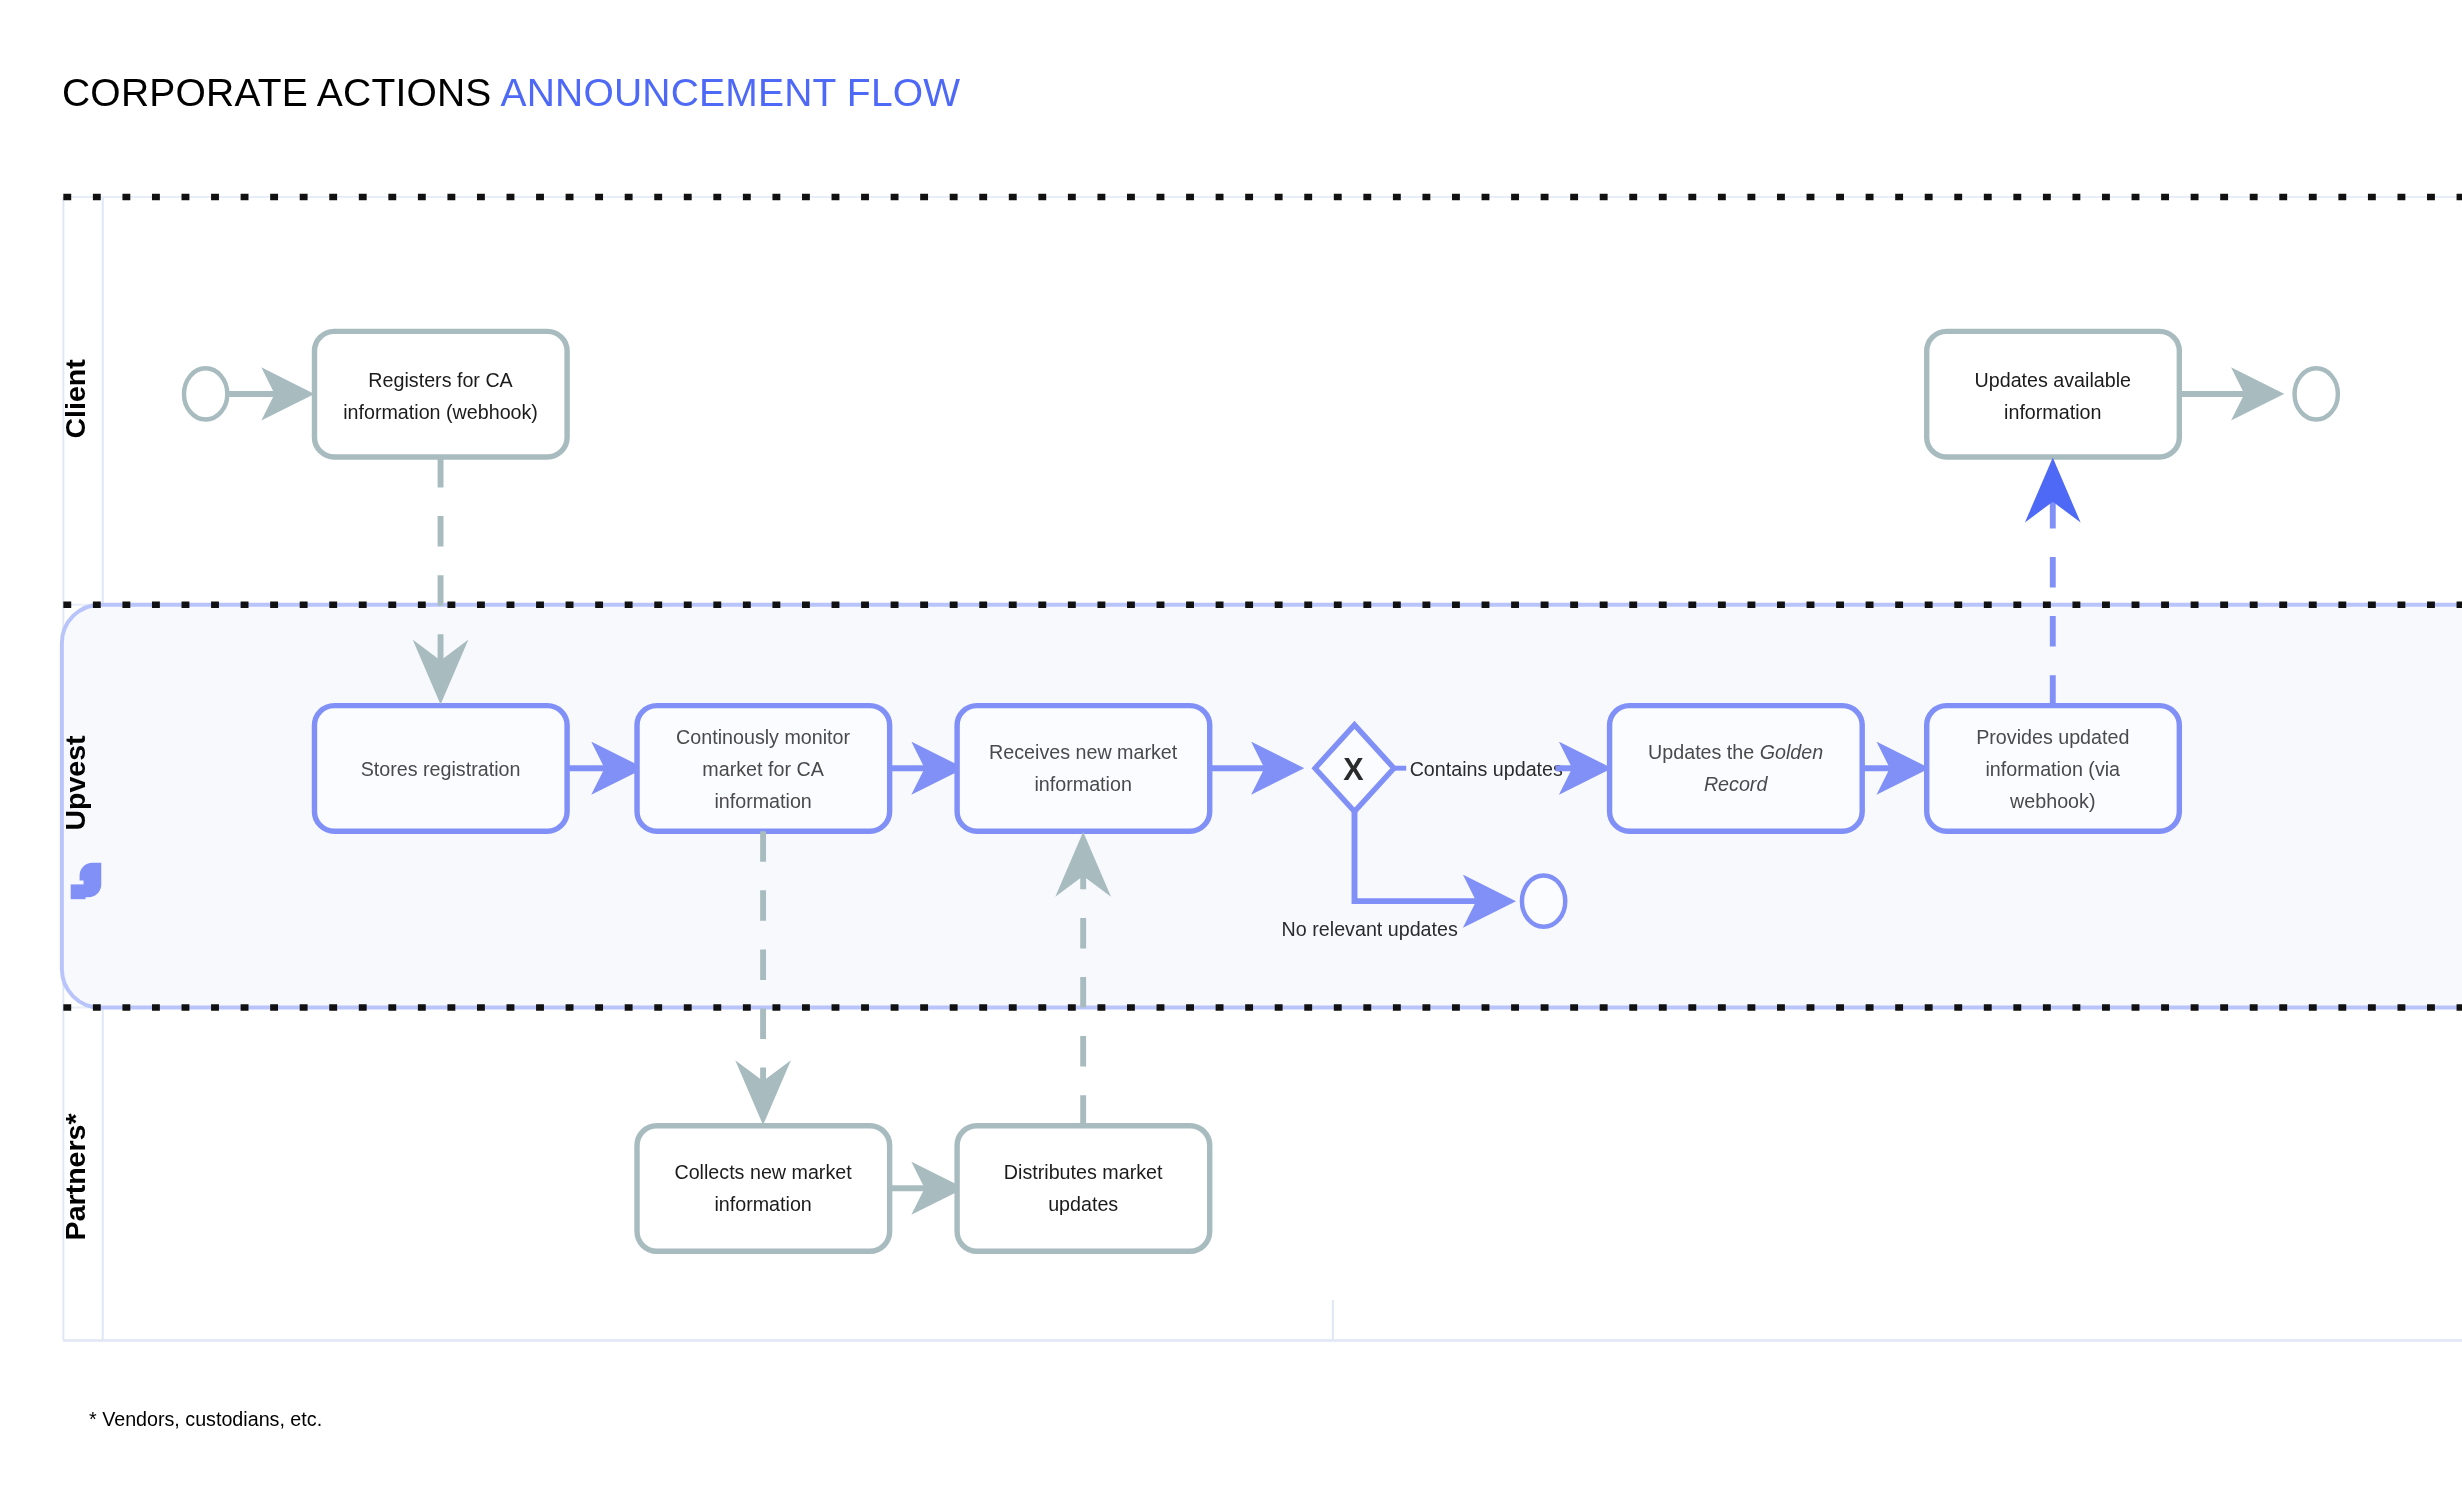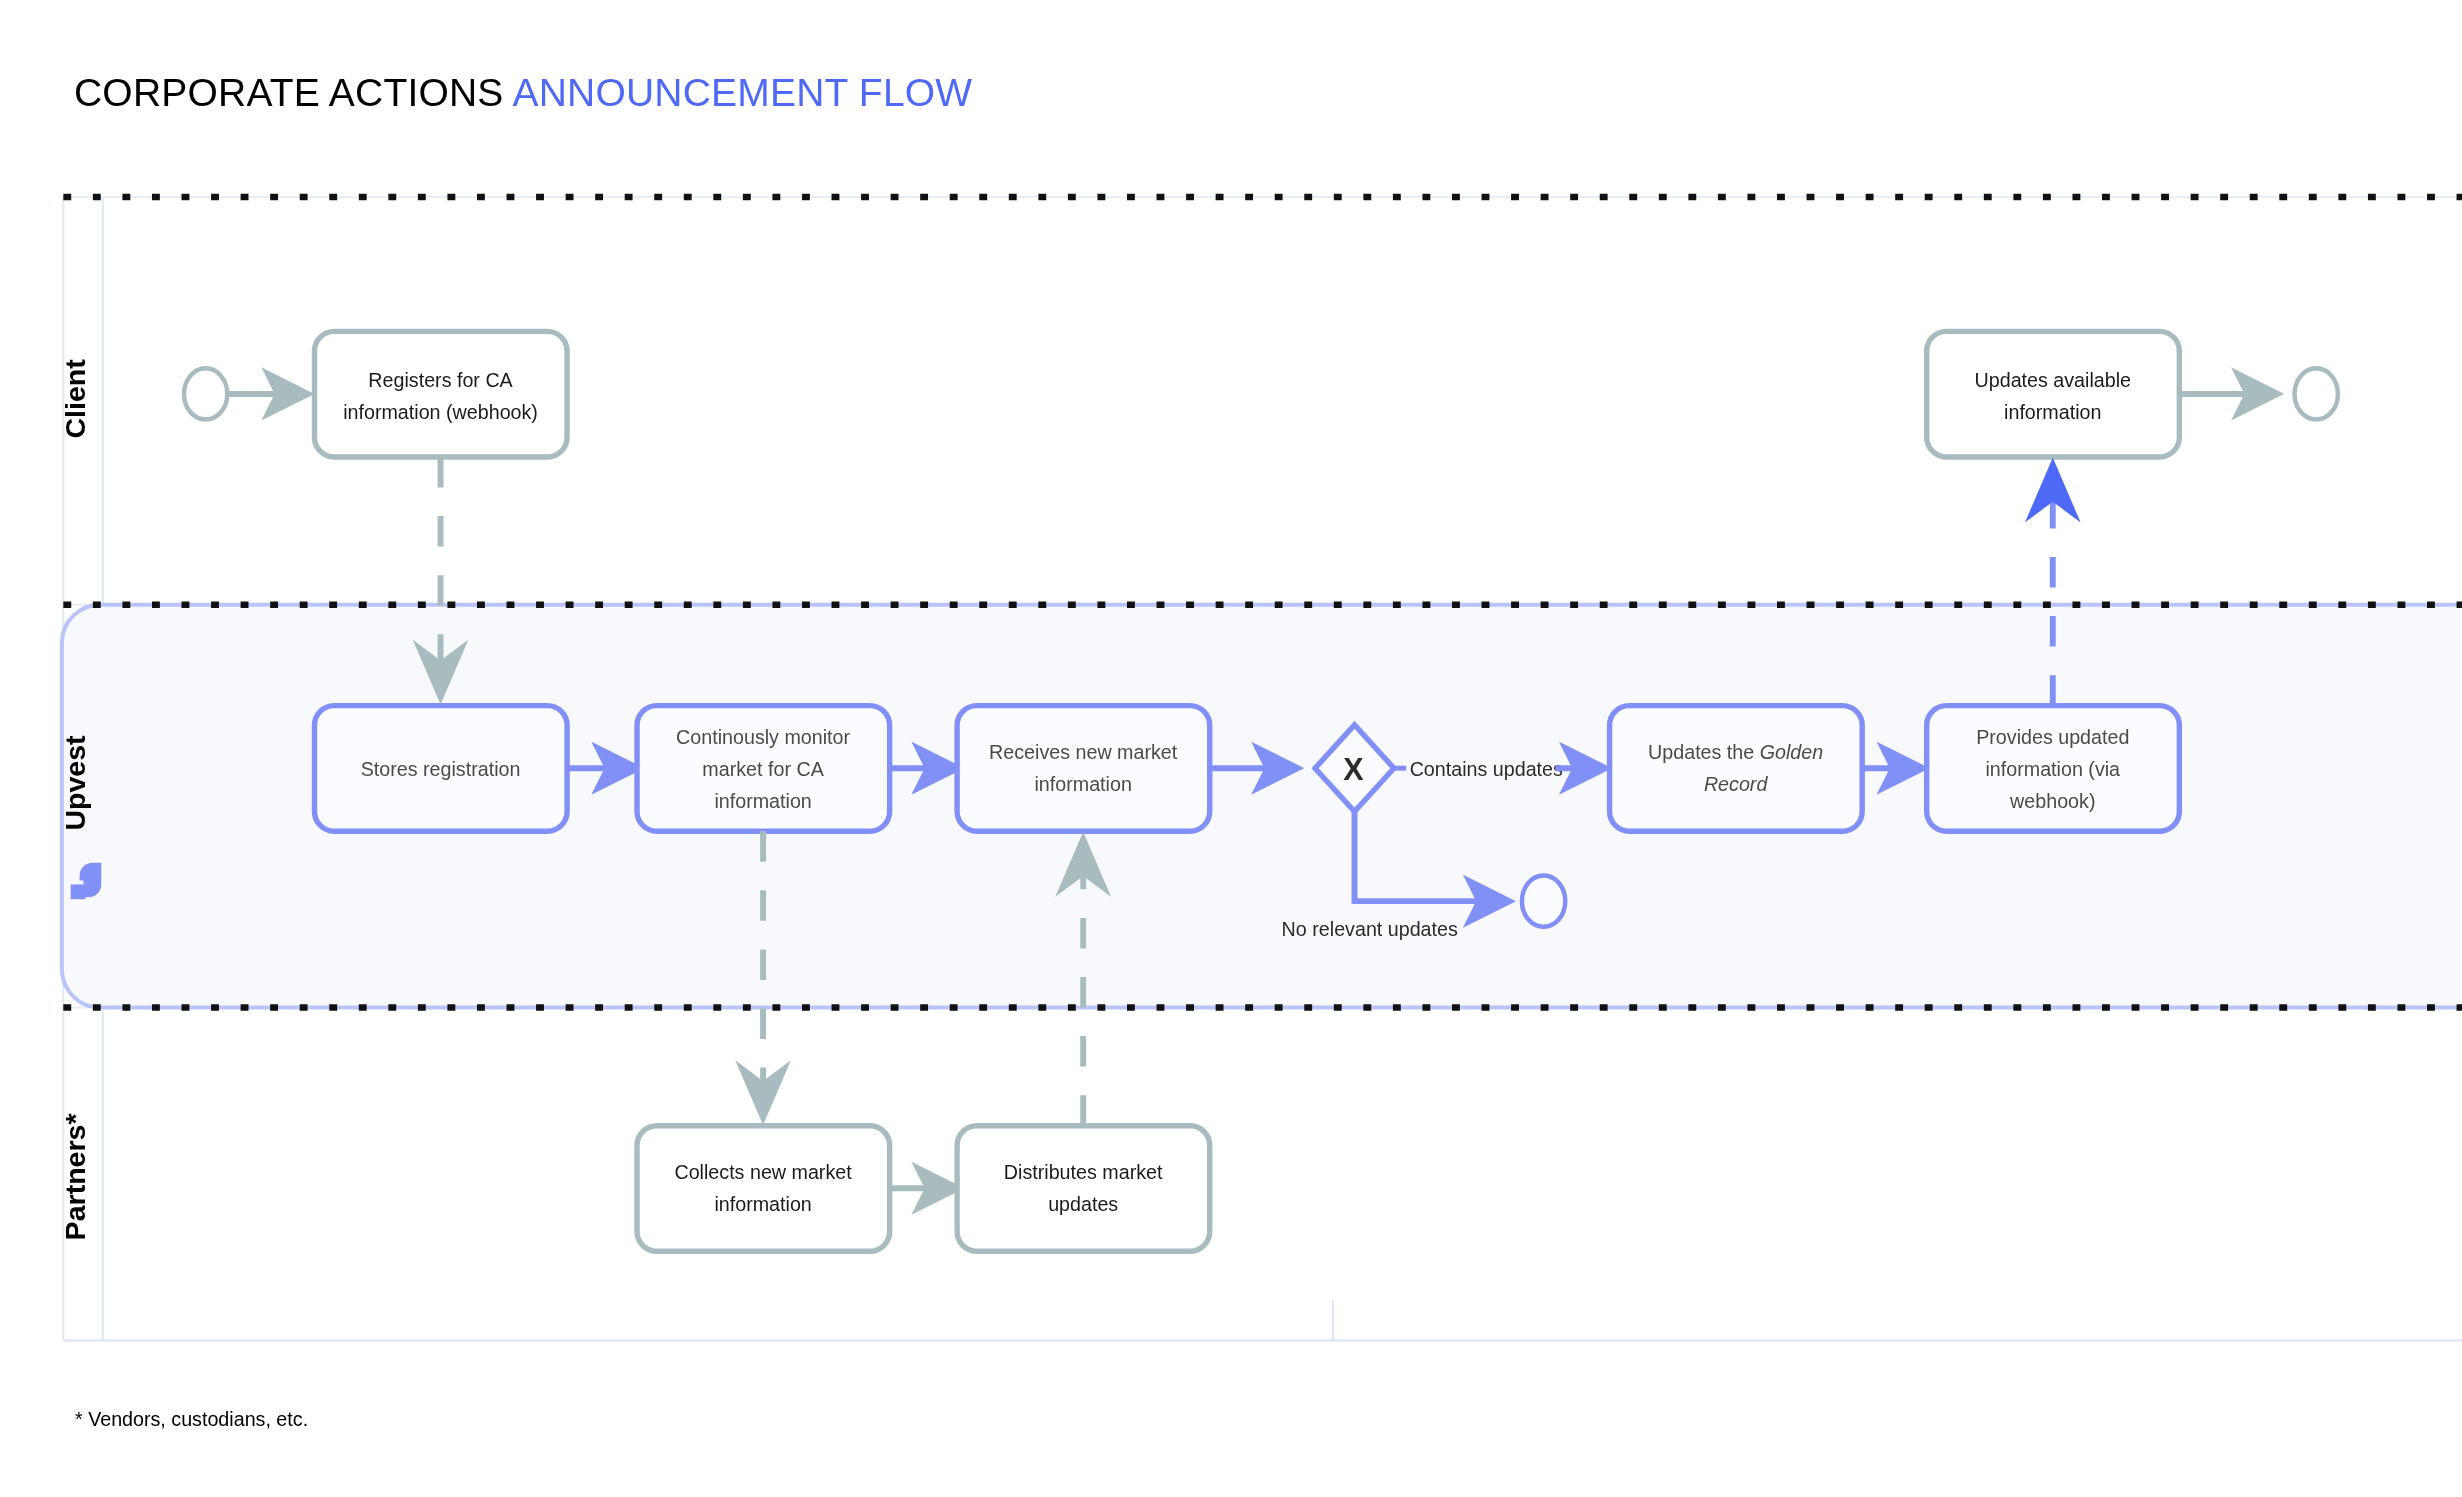--- a/index.html
+++ b/index.html
@@ -12,27 +12,26 @@
     overflow: hidden;
     position: relative;
   }
   #stage { position: absolute; inset: 0; }
   .title-wrap {
     position: absolute;
     left: 62px; top: 71px;
     font-size: 39px;
     letter-spacing: 0.2px;
     white-space: nowrap;
-    margin-left: 12px;
   }
   .title-black { color: #000000; }
   .title-blue  { color: #4f69f7; }
   .footnote {
     position: absolute;
-    left: 75px; top: 1408px;
+    left: 89px; top: 1408px;
     font-size: 19.7px;
     color: #000000;
     white-space: nowrap;
   }
   svg { position: absolute; left: 0; top: 0; }
   text { font-family: "Liberation Sans", sans-serif; }
   .lane-label {
     font-size: 58px;
     font-weight: 600;
     fill: #000000;

